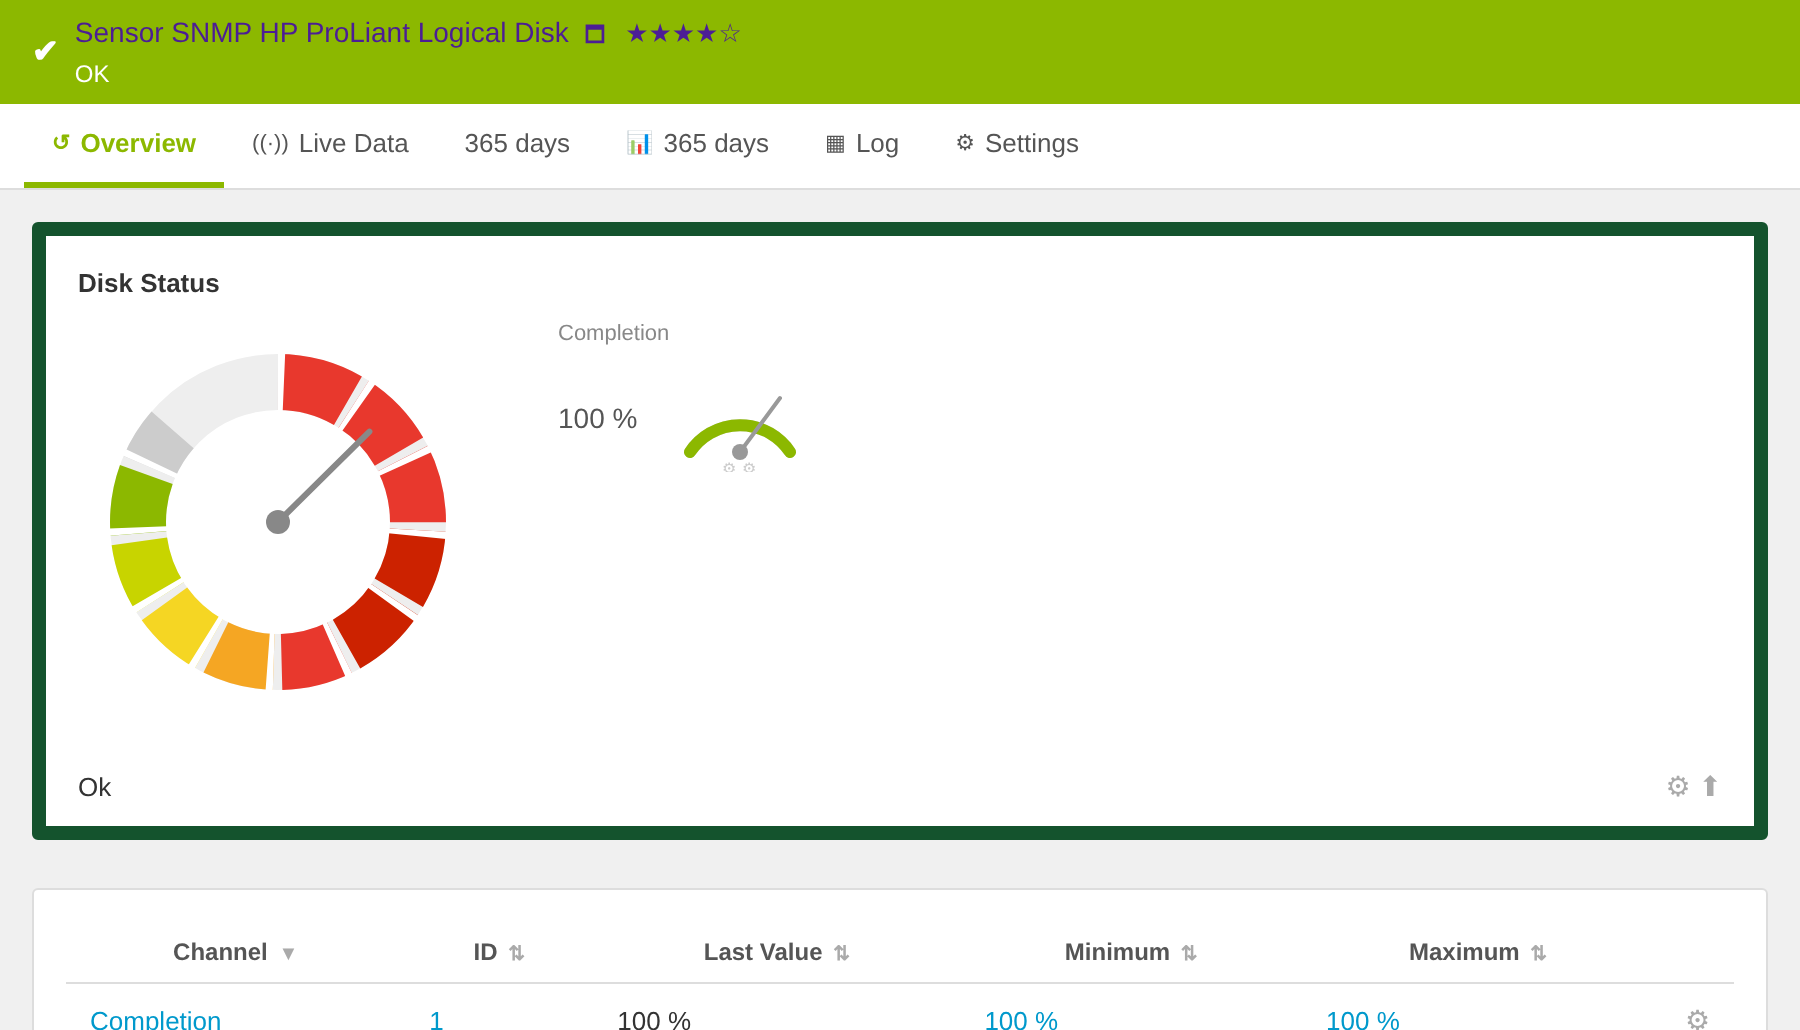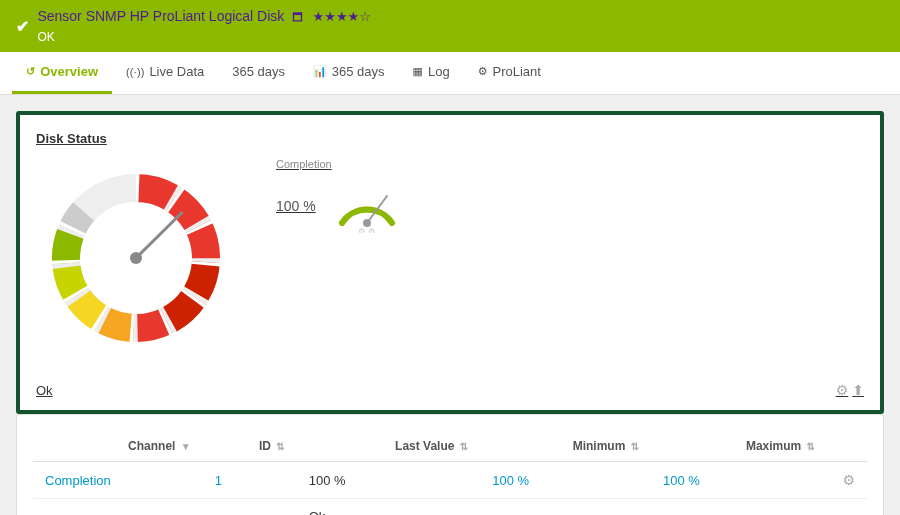--- a/index.html
+++ b/index.html
@@ -41,24 +41,23 @@
       font-weight: bold;
     }
     .tab-icon { font-size: 11px; color: inherit; }
 
     
     .main-content { padding: 16px; }
 
     
     .card {
       background: white;
-      border: 4px solid #14532d;
+      border: 7px solid #14532d;
       border-radius: 3px;
-      margin-bottom: 0;
-      text-decoration: underline;
+      margin-bottom: 24px;
     }
     .card-inner { padding: 16px; }
     .card-title { font-size: 13px; font-weight: bold; color: #333; margin-bottom: 12px; }
 
     
     .disk-status-container {
       display: flex;
       align-items: flex-start;
       gap: 40px;
     }
@@ -88,21 +87,21 @@
       align-items: center;
       padding: 8px 16px 12px;
     }
     .ok-text { font-size: 13px; color: #333; }
     .gear-icons { color: #aaa; font-size: 14px; display: flex; gap: 4px; }
 
     
     .table-card { background: white; border: 1px solid #ddd; border-radius: 3px; padding: 16px; }
     table { width: 100%; border-collapse: collapse; }
     thead th {
-      text-align: right;
+      text-align: center;
       padding: 8px 12px;
       font-size: 12px;
       font-weight: bold;
       color: #555;
       border-bottom: 1px solid #ddd;
     }
     thead th .sort-icon { font-size: 10px; color: #aaa; margin-left: 2px; }
     tbody td {
       padding: 10px 12px;
       border-bottom: 1px solid #eee;
@@ -145,21 +144,21 @@
   <div class="nav-tab">
     <span class="tab-icon">📊</span>
     <span>365 days</span>
   </div>
   <div class="nav-tab">
     <span class="tab-icon">▦</span>
     <span>Log</span>
   </div>
   <div class="nav-tab">
     <span class="tab-icon">⚙</span>
-    <span>ProLiant</span>
+    <span>Settings</span>
   </div>
 </div>
 
 <div class="main-content">
 
   <div class="card">
     <div class="card-inner">
       <div class="card-title">Disk Status</div>
       <div class="disk-status-container">
 

